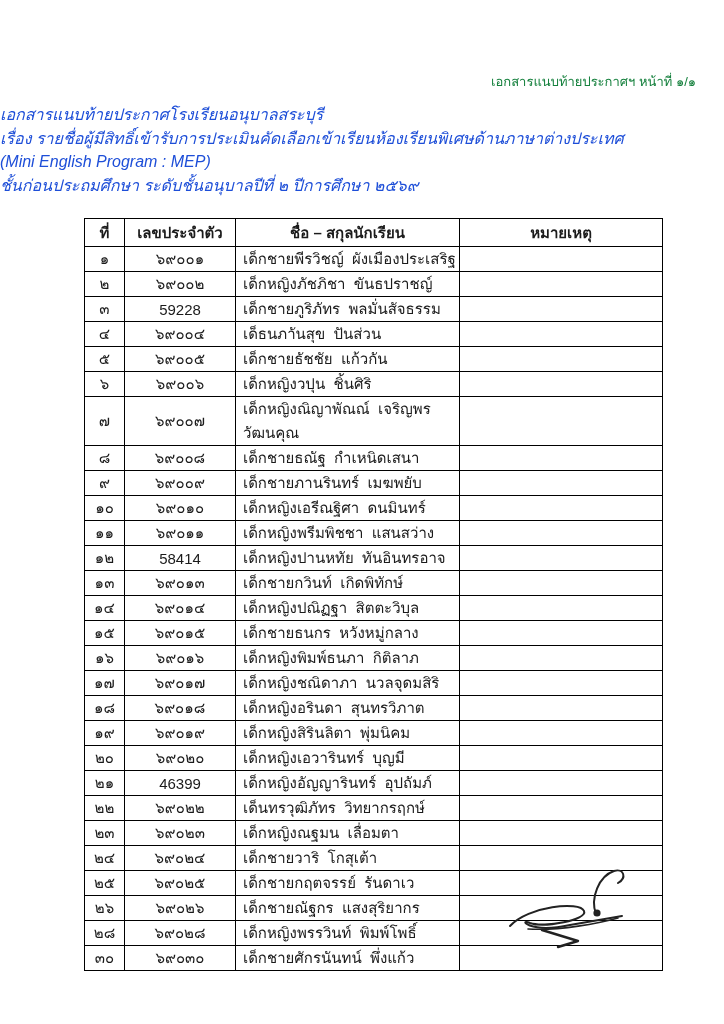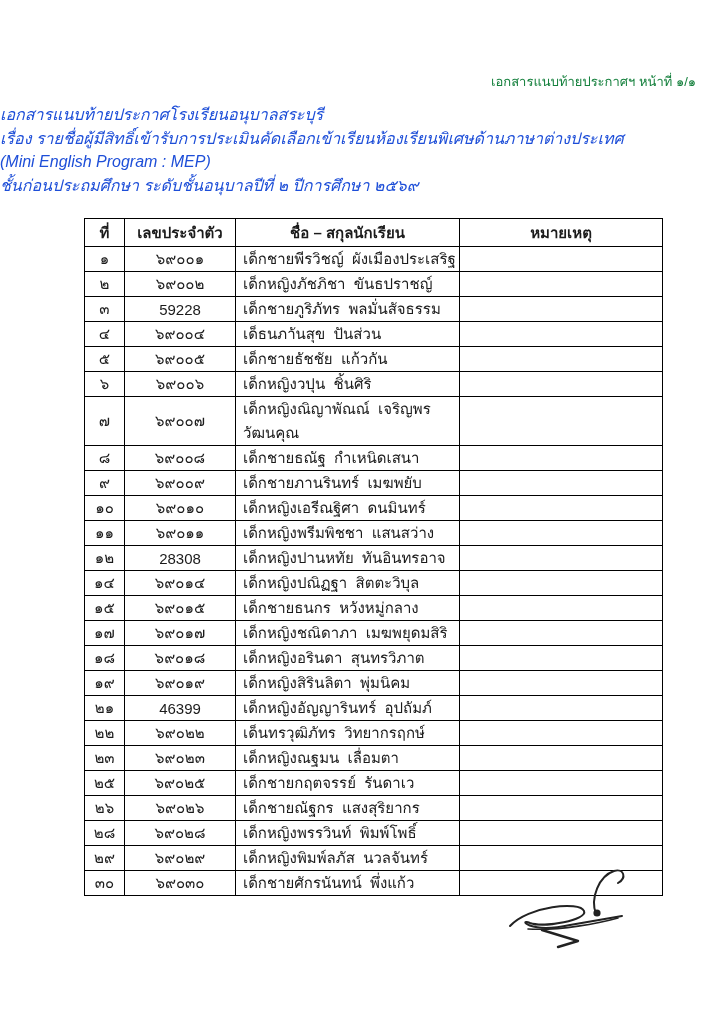--- a/index.html
+++ b/index.html
@@ -158,94 +158,112 @@
     <td class="c-remark"></td>
   </tr>
       <tr>
     <td class="c-no">๑๑</td>
     <td class="c-id">๖๙๐๑๑</td>
     <td class="c-name">เด็กหญิงพรีมพิชชา  แสนสว่าง</td>
     <td class="c-remark"></td>
   </tr>
       <tr>
     <td class="c-no">๑๒</td>
-    <td class="c-id">28308</td>
+    <td class="c-id">58414</td>
     <td class="c-name">เด็กหญิงปานหทัย  ทันอินทรอาจ</td>
+    <td class="c-remark"></td>
+  </tr>
+      <tr>
+    <td class="c-no">๑๓</td>
+    <td class="c-id">๖๙๐๑๓</td>
+    <td class="c-name">เด็กชายกวินท์  เกิดพิทักษ์</td>
     <td class="c-remark"></td>
   </tr>
       <tr>
     <td class="c-no">๑๔</td>
     <td class="c-id">๖๙๐๑๔</td>
     <td class="c-name">เด็กหญิงปณิฏฐา  สิตตะวิบุล</td>
     <td class="c-remark"></td>
   </tr>
       <tr>
     <td class="c-no">๑๕</td>
     <td class="c-id">๖๙๐๑๕</td>
     <td class="c-name">เด็กชายธนกร  หวังหมู่กลาง</td>
     <td class="c-remark"></td>
   </tr>
       <tr>
+    <td class="c-no">๑๖</td>
+    <td class="c-id">๖๙๐๑๖</td>
+    <td class="c-name">เด็กหญิงพิมพ์ธนภา  กิติลาภ</td>
+    <td class="c-remark"></td>
+  </tr>
+      <tr>
     <td class="c-no">๑๗</td>
     <td class="c-id">๖๙๐๑๗</td>
-    <td class="c-name">เด็กหญิงชณิดาภา  เมฆพยุดมสิริ</td>
+    <td class="c-name">เด็กหญิงชณิดาภา  นวลจุดมสิริ</td>
     <td class="c-remark"></td>
   </tr>
       <tr>
     <td class="c-no">๑๘</td>
     <td class="c-id">๖๙๐๑๘</td>
     <td class="c-name">เด็กหญิงอรินดา  สุนทรวิภาต</td>
     <td class="c-remark"></td>
   </tr>
       <tr>
     <td class="c-no">๑๙</td>
     <td class="c-id">๖๙๐๑๙</td>
     <td class="c-name">เด็กหญิงสิรินลิตา  พุ่มนิคม</td>
     <td class="c-remark"></td>
   </tr>
       <tr>
+    <td class="c-no">๒๐</td>
+    <td class="c-id">๖๙๐๒๐</td>
+    <td class="c-name">เด็กหญิงเอวารินทร์  บุญมี</td>
+    <td class="c-remark"></td>
+  </tr>
+      <tr>
     <td class="c-no">๒๑</td>
     <td class="c-id">46399</td>
     <td class="c-name">เด็กหญิงอัญญารินทร์  อุปถัมภ์</td>
     <td class="c-remark"></td>
   </tr>
       <tr>
     <td class="c-no">๒๒</td>
     <td class="c-id">๖๙๐๒๒</td>
     <td class="c-name">เด็นทรวุฒิภัทร  วิทยากรฤกษ์</td>
     <td class="c-remark"></td>
   </tr>
       <tr>
     <td class="c-no">๒๓</td>
     <td class="c-id">๖๙๐๒๓</td>
     <td class="c-name">เด็กหญิงณฐมน  เลื่อมตา</td>
     <td class="c-remark"></td>
   </tr>
       <tr>
+    <td class="c-no">๒๔</td>
+    <td class="c-id">๖๙๐๒๔</td>
+    <td class="c-name">เด็กชายวาริ  โกสุเต้า</td>
+    <td class="c-remark"></td>
+  </tr>
+      <tr>
     <td class="c-no">๒๕</td>
     <td class="c-id">๖๙๐๒๕</td>
     <td class="c-name">เด็กชายกฤตจรรย์  รันดาเว</td>
     <td class="c-remark"></td>
   </tr>
       <tr>
     <td class="c-no">๒๖</td>
     <td class="c-id">๖๙๐๒๖</td>
     <td class="c-name">เด็กชายณัฐกร  แสงสุริยากร</td>
     <td class="c-remark"></td>
   </tr>
       <tr>
     <td class="c-no">๒๘</td>
     <td class="c-id">๖๙๐๒๘</td>
     <td class="c-name">เด็กหญิงพรรวินท์  พิมพ์โพธิ์</td>
-    <td class="c-remark"></td>
-  </tr>
-      <tr>
-    <td class="c-no">๒๙</td>
-    <td class="c-id">๖๙๐๒๙</td>
-    <td class="c-name">เด็กหญิงพิมพ์ลภัส  นวลจันทร์</td>
     <td class="c-remark"></td>
   </tr>
       <tr>
     <td class="c-no">๓๐</td>
     <td class="c-id">๖๙๐๓๐</td>
     <td class="c-name">เด็กชายศักรนันทน์  พึ่งแก้ว</td>
     <td class="c-remark"></td>
   </tr>
     </tbody>
 </table>

